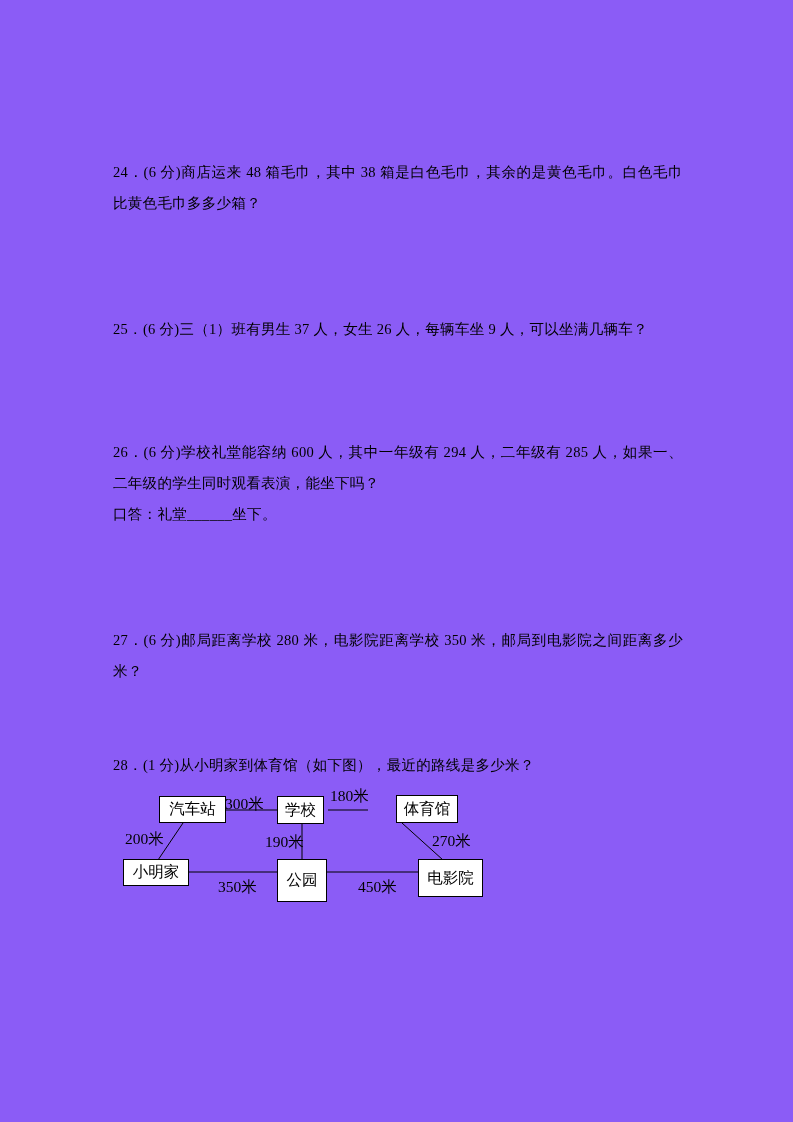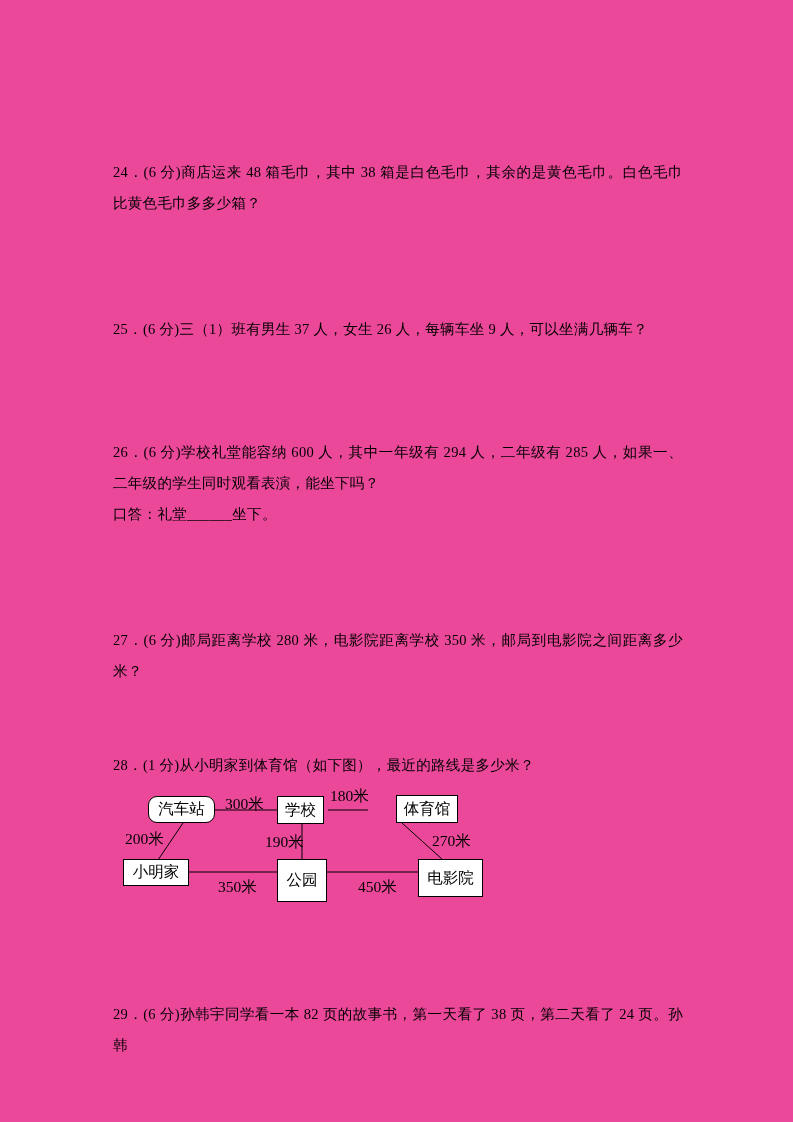--- a/index.html
+++ b/index.html
@@ -5,21 +5,21 @@
   html, body { margin: 0; padding: 0; }
   body {
     width: 793px; height: 1122px;
     background: #ffffff;
     font-family: "Liberation Serif", "DejaVu Serif", serif;
     color: #000000;
   }
   .page {
     position: relative;
     width: 793px; height: 1122px;
-    background: #ec4899;
+    background: #8b5cf6;
     overflow: hidden;
   }
   .q {
     position: absolute;
     left: 113px;
     width: 570px;
     margin: 0;
     font-size: 14.5px;
     line-height: 31px;
     text-align: justify;
@@ -47,21 +47,21 @@
   .node {
     position: absolute;
     border: 1px solid #000;
     background: #fff;
     display: flex;
     align-items: center;
     justify-content: center;
     box-sizing: border-box;
     white-space: nowrap;
   }
-  .n-bus    { left: 33px;  top: 14px; width: 67px; height: 27px; border-radius: 9px; }
+  .n-bus    { left: 44px;  top: 14px; width: 67px; height: 27px; }
   .n-school { left: 162px; top: 14px; width: 47px; height: 28px; }
   .n-gym    { left: 253px; top: 13px; width: 62px; height: 28px; margin-left: 28px; }
   .n-home   { left: 8px;   top: 77px; width: 66px; height: 27px; }
   .n-park   { left: 162px; top: 77px; width: 50px; height: 43px; }
   .n-cinema { left: 303px; top: 77px; width: 65px; height: 38px; }
 
   .dist {
     position: absolute;
     white-space: nowrap;
     line-height: 16px;
@@ -112,15 +112,14 @@
 
     <span class="dist d-300">300米</span>
     <span class="dist d-180">180米</span>
     <span class="dist d-200">200米</span>
     <span class="dist d-190">190米</span>
     <span class="dist d-270">270米</span>
     <span class="dist d-350">350米</span>
     <span class="dist d-450">450米</span>
   </div>
 
-  <p class="q q29">29．(6 分)孙韩宇同学看一本 82 页的故事书，第一天看了 38 页，第二天看了 24 页。孙韩</p>
 
 </div>
 
 </body></html>

